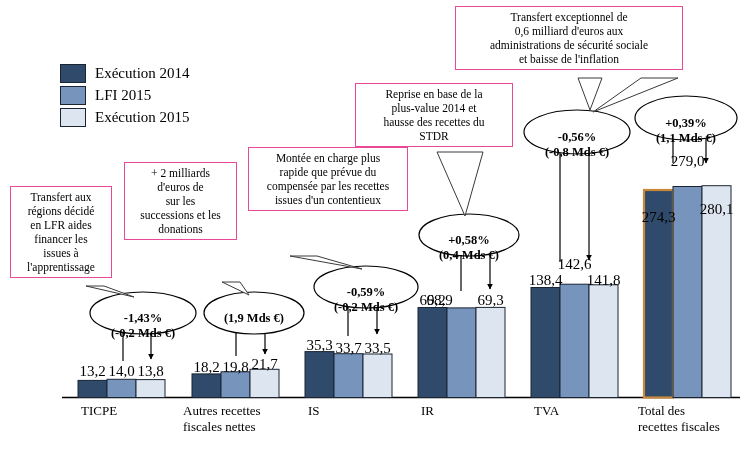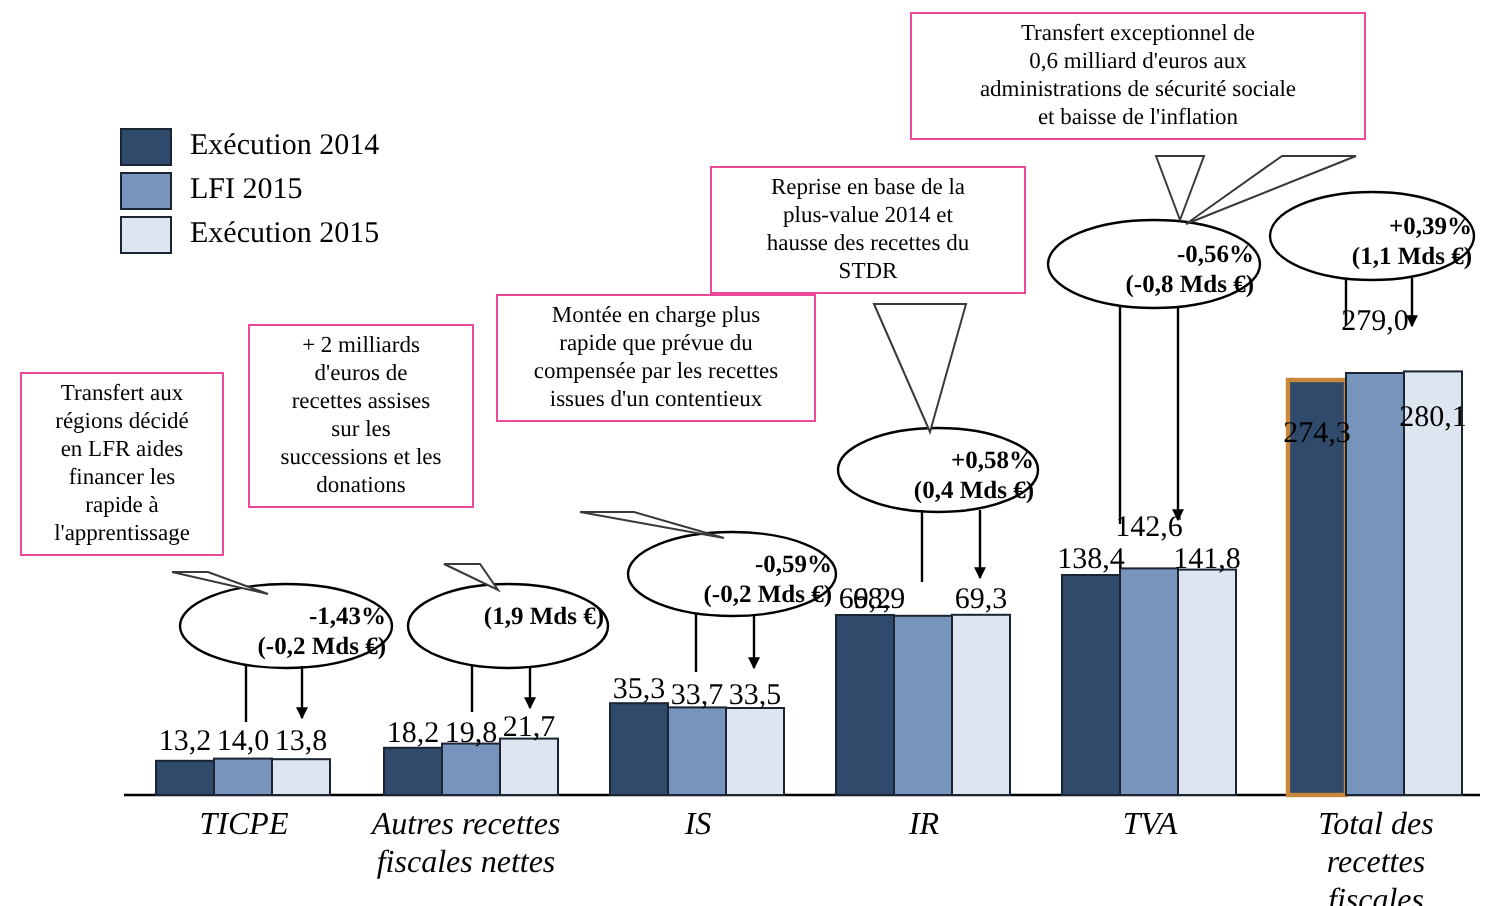--- a/index.html
+++ b/index.html
@@ -9,24 +9,24 @@
   svg{position:absolute;left:0;top:0;}
 
   .legend{position:absolute;left:60px;top:62px;}
   .legend-row{display:flex;align-items:center;height:22px;}
   .legend-swatch{width:24px;height:17px;border:1px solid #1b2432;margin-right:9px;}
   .legend-label{font-size:15px;line-height:1;white-space:nowrap;}
 
   .callout{position:absolute;border:1px solid #ec4899;background:#fff;
            text-align:center;font-size:11.5px;line-height:1.22;
            padding:3px 4px;box-sizing:border-box;}
-  .ell-text{position:absolute;text-align:right;font-weight:bold;
-            font-size:12.5px;line-height:1.22;white-space:nowrap;}
+  .ell-text{position:absolute;text-align:center;font-weight:bold;
+            font-size:12.5px;line-height:1.22;white-space:nowrap;margin-top:10px;}
   .bar-val{position:absolute;font-size:15px;white-space:nowrap;text-align:center;}
-  .cat-label{position:absolute;font-size:16px;text-align:center;line-height:1.2;font-style:italic;}
+  .cat-label{position:absolute;font-size:13px;line-height:1.2;}
 </style>
 </head>
 <body>
 
 <div id="chart-root">
 
   <svg width="747" height="453">
     <defs>
       <marker id="arr" viewBox="0 0 10 10" refX="9" refY="5" markerWidth="5" markerHeight="5" orient="auto-start-reverse">
         <path d="M 0 0 L 10 5 L 0 10 z" fill="#000"></path>
@@ -117,28 +117,27 @@
       <span class="legend-swatch" style="background:#dde5f0"></span>
       <span class="legend-label">Exécution 2015</span>
     </div>
   </div>
 
   <div class="callout" style="left:10px;top:186px;width:102px;">
     <div>Transfert aux</div>
     <div>régions décidé</div>
     <div>en LFR aides</div>
     <div>financer les</div>
-    <div>rapide à</div>
+    <div>issues à</div>
     <div>l'apprentissage</div>
   </div>
 
   <div class="callout" style="left:124px;top:162px;width:113px;">
     <div>+ 2 milliards</div>
     <div>d'euros de</div>
-    <div>recettes assises</div>
     <div>sur les</div>
     <div>successions et les</div>
     <div>donations</div>
   </div>
 
   <div class="callout" style="left:248px;top:147px;width:160px;">
     <div>Montée en charge plus</div>
     <div>rapide que prévue du</div>
     <div>compensée par les recettes</div>
     <div>issues d'un contentieux</div>

